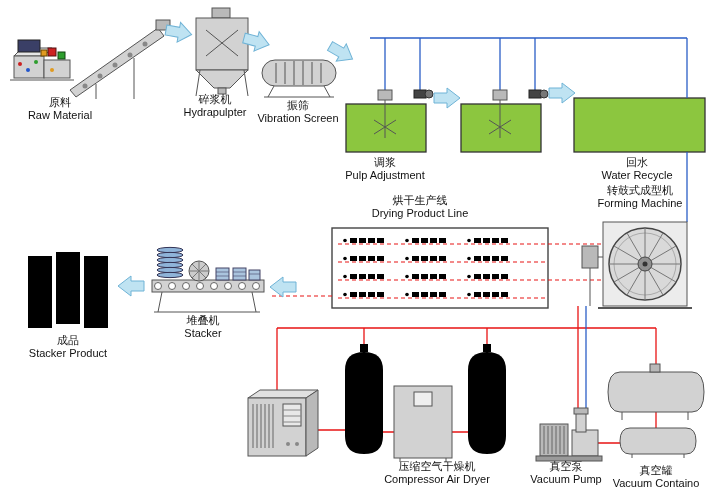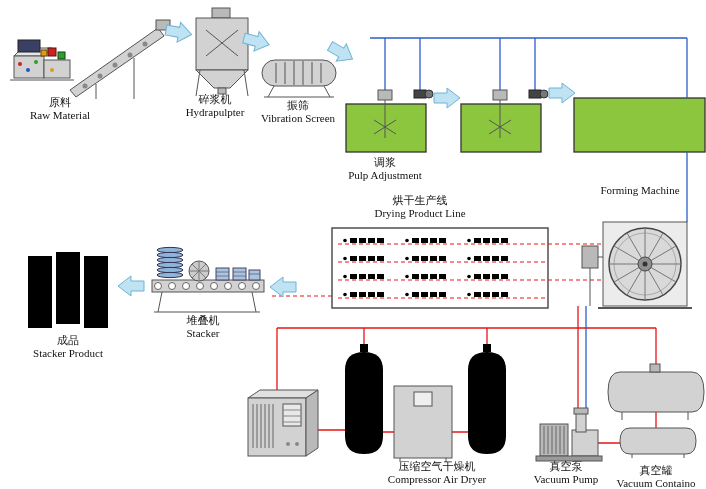--- a/index.html
+++ b/index.html
@@ -1,17 +1,17 @@
 <!DOCTYPE html>
 <html style="--c-pool_green: #8cc63f; --c-pipe_red: #e81414; --c-pipe_blue: #2b5fc7; --c-arrow_fill: #bfe3f2; --c-arrow_stroke: #6fb3d6;"><head>
 <meta charset="utf-8">
 <style>
   body{margin:0;background:#fff}
   .stage{position:relative;width:706px;height:489px;background:#fff;
-         font-family:Liberation Serif, serif;overflow:hidden}
+         font-family:Liberation Sans, sans-serif;overflow:hidden}
   .stage > svg{position:absolute;left:0;top:0}
   .lbl{position:absolute;text-align:center;font-size:11px;line-height:13px;color:#111}
   .pool{fill:var(--c-pool_green);stroke:#333;stroke-width:1.3}
   .pipe-r{stroke:var(--c-pipe_red);fill:none;stroke-width:1.3}
   .pipe-b{stroke:var(--c-pipe_blue);fill:none;stroke-width:1.3}
   .dash-r{stroke:var(--c-pipe_red);fill:none;stroke-width:1.1;stroke-dasharray:4 3}
   .arrow{fill:var(--c-arrow_fill);stroke:var(--c-arrow_stroke);stroke-width:1}
   .eq{fill:#d2d2d2;stroke:#555;stroke-width:1}
   .eqd{fill:#b9b9b9;stroke:#555;stroke-width:1}
   .ln{stroke:#555;stroke-width:1;fill:none}
@@ -260,21 +260,26 @@
     <div>Hydrapulpter</div>
   </div>
   <div class="lbl" style="left:248px;top:99px;width:100px">
     <div>振筛</div>
     <div>Vibration Screen</div>
   </div>
   <div class="lbl" style="left:335px;top:156px;width:100px">
     <div>调浆</div>
     <div>Pulp Adjustment</div>
   </div>
+  <div class="lbl" style="left:587px;top:156px;width:100px">
+    <div>回水</div>
+    <div>Water Recycle</div>
+  </div>
   <div class="lbl" style="left:580px;top:184px;width:120px">
+    <div>转鼓式成型机</div>
     <div>Forming Machine</div>
   </div>
   <div class="lbl" style="left:350px;top:194px;width:140px">
     <div>烘干生产线</div>
     <div>Drying Product Line</div>
   </div>
   <div class="lbl" style="left:153px;top:314px;width:100px">
     <div>堆叠机</div>
     <div>Stacker</div>
   </div>

